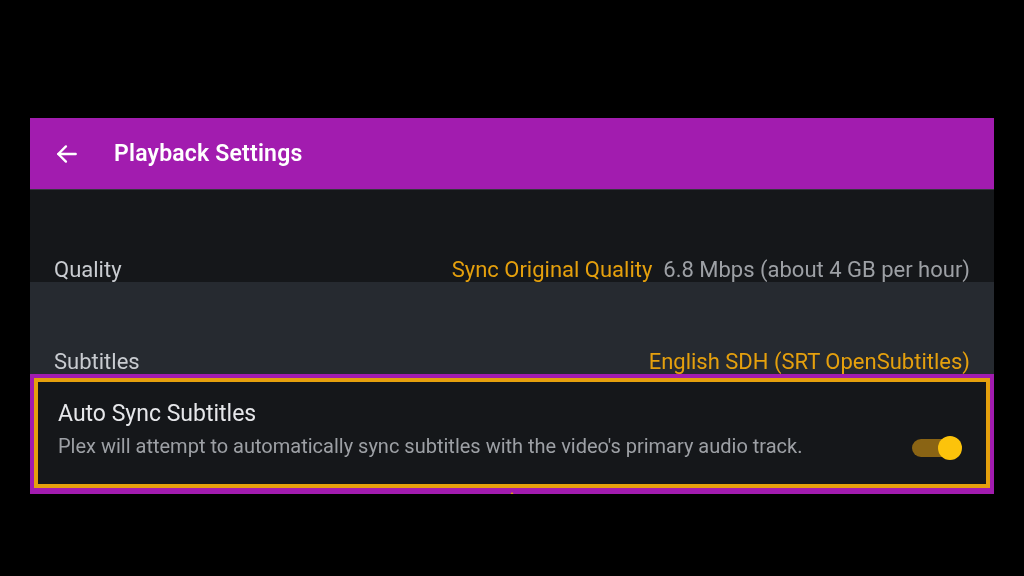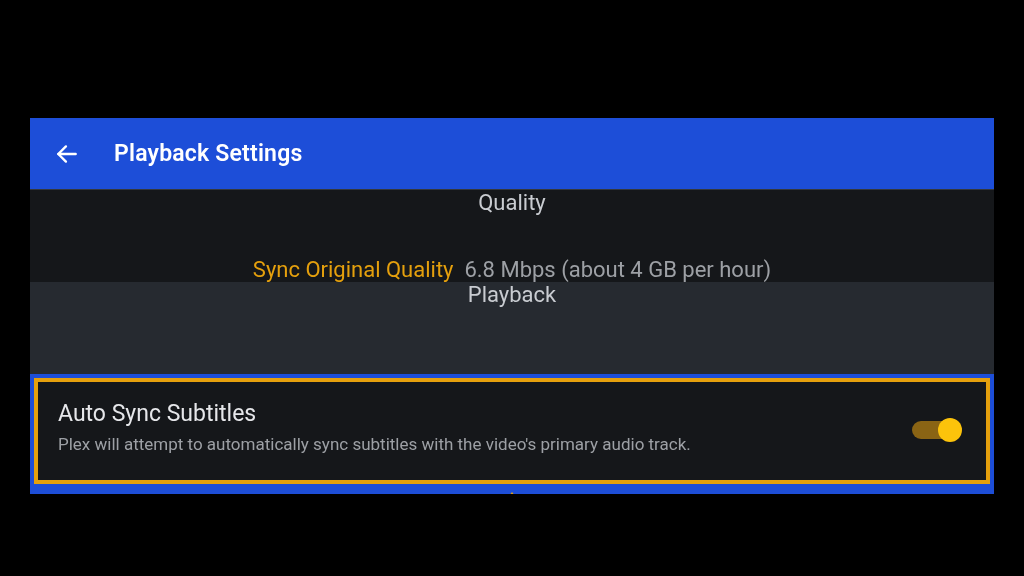--- a/index.html
+++ b/index.html
@@ -10,21 +10,21 @@
     font-family: -apple-system, BlinkMacSystemFont, "Segoe UI", Roboto, Helvetica, Arial, sans-serif;
     overflow: hidden;
     color: #fff;
   }
   .panel {
     position: absolute;
     left: 30px;
     top: 118px;
     width: 964px;
     height: 376px;
-    background: #1d4ed8;
+    background: #a21caf;
     overflow: hidden;
   }
   .header {
     display: flex;
     align-items: center;
     height: 72px;
     padding: 0 22px;
     border-bottom: 1px solid #35383d;
   }
   .back {
@@ -39,26 +39,25 @@
   .back svg { display:block; }
   .title {
     font-size: 23px;
     font-weight: 600;
     color: #ffffff;
     letter-spacing: 0.2px;
   }
 
   .row {
     display: flex;
-    align-items: center;
+    align-items: flex-end;
     justify-content: space-between;
     padding: 0 24px;
     height: 92px;
     cursor: pointer;
-    flex-direction: column;
   }
   .row-quality { background: #15171a; }
   .row-subtitles { background: #262a30; }
 
   .row-label {
     font-size: 22px;
     color: #c9ccd1;
     font-weight: 400;
   }
   .row-value {
@@ -68,40 +67,40 @@
   }
   .accent { color: #e5a00d; }
   .muted  { color: #9da0a5; }
 
   .row-autosync-wrap {
     position: relative;
     padding: 4px;
   }
   .row-autosync {
     display: flex;
-    align-items: center;
+    align-items: flex-end;
     justify-content: space-between;
     padding: 18px 24px 24px 20px;
     border: 4px solid #e5a00d;
     background: #15171a;
     cursor: pointer;
   }
   .autosync-text {
     display: flex;
     flex-direction: column;
     max-width: 820px;
   }
   .autosync-title {
     font-size: 23px;
     color: #e6e7ea;
     font-weight: 400;
     margin-bottom: 6px;
   }
   .autosync-desc {
-    font-size: 17px;
+    font-size: 20px;
     color: #9da0a5;
     line-height: 1.35;
   }
   .toggle {
     position: relative;
     width: 50px;
     height: 24px;
     margin-top: 4px;
     flex: 0 0 auto;
   }
@@ -146,21 +145,24 @@
   </div>
 
   <div class="row row-quality">
     <div class="row-label">Quality</div>
     <div class="row-value">
       <span class="accent">Sync Original Quality</span><span>&nbsp;&nbsp;</span><span class="muted">6.8 Mbps (about 4 GB per hour)</span>
     </div>
   </div>
 
   <div class="row row-subtitles">
-    <div class="row-label">Playback</div>
+    <div class="row-label">Subtitles</div>
+    <div class="row-value">
+      <span class="accent">English SDH (SRT OpenSubtitles)</span>
+    </div>
   </div>
 
   <div class="row-autosync-wrap">
     <div class="row-autosync">
       <div class="autosync-text">
         <div class="autosync-title">Auto Sync Subtitles</div>
         <div class="autosync-desc">Plex will attempt to automatically sync subtitles with the video's primary audio track.</div>
       </div>
       <div class="toggle">
         <div class="toggle-track"></div>

